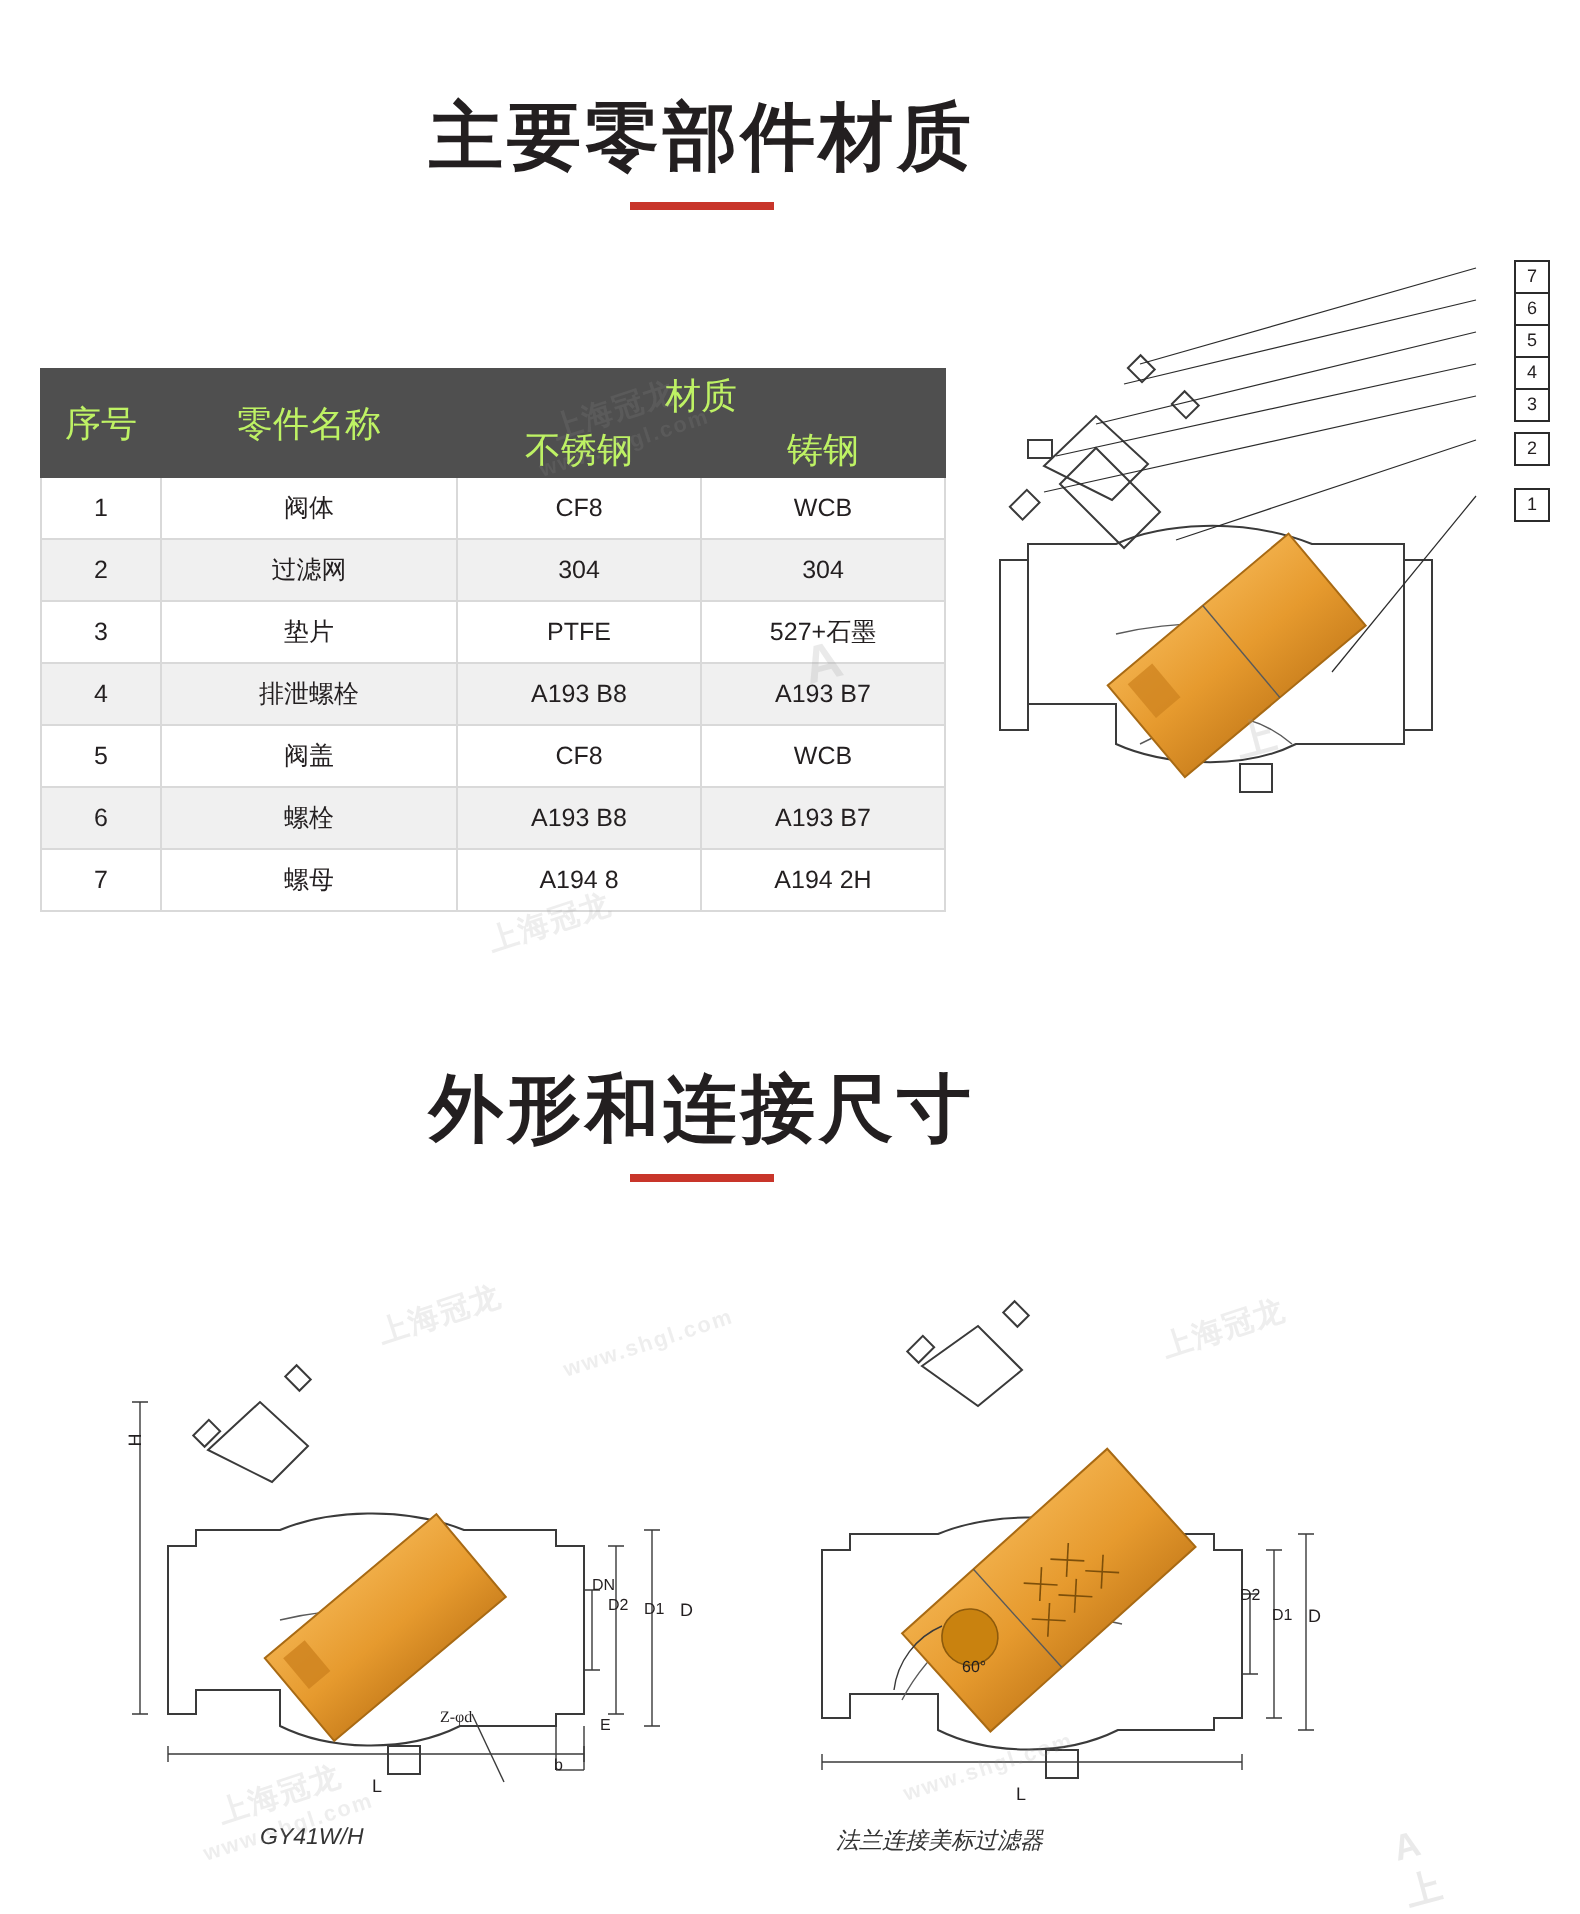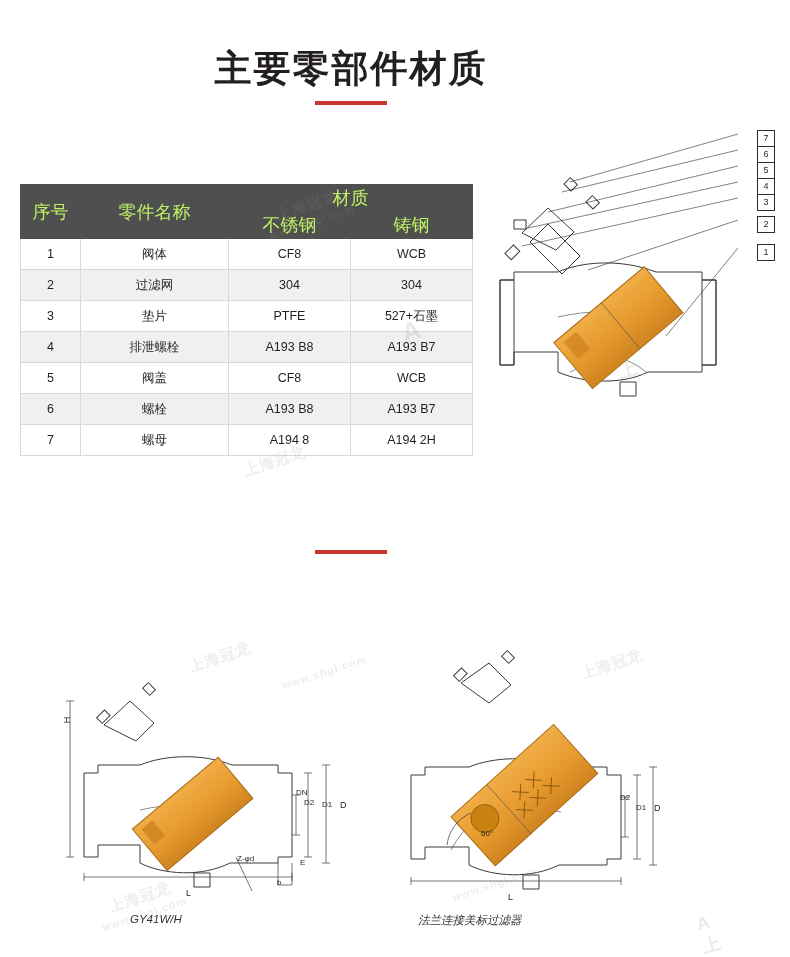--- a/index.html
+++ b/index.html
@@ -228,20 +228,21 @@
     <div style="position:absolute;left:757px;top:130px;width:16px;height:15px;border:1px solid #2b2b2b;background:#fff;font-size:9px;text-align:center;line-height:15px;">7</div>
     <div style="position:absolute;left:757px;top:146px;width:16px;height:15px;border:1px solid #2b2b2b;background:#fff;font-size:9px;text-align:center;line-height:15px;">6</div>
     <div style="position:absolute;left:757px;top:162px;width:16px;height:15px;border:1px solid #2b2b2b;background:#fff;font-size:9px;text-align:center;line-height:15px;">5</div>
     <div style="position:absolute;left:757px;top:178px;width:16px;height:15px;border:1px solid #2b2b2b;background:#fff;font-size:9px;text-align:center;line-height:15px;">4</div>
     <div style="position:absolute;left:757px;top:194px;width:16px;height:15px;border:1px solid #2b2b2b;background:#fff;font-size:9px;text-align:center;line-height:15px;">3</div>
     <div style="position:absolute;left:757px;top:216px;width:16px;height:15px;border:1px solid #2b2b2b;background:#fff;font-size:9px;text-align:center;line-height:15px;">2</div>
     <div style="position:absolute;left:757px;top:244px;width:16px;height:15px;border:1px solid #2b2b2b;background:#fff;font-size:9px;text-align:center;line-height:15px;">1</div>
   </div>
 
   <div id="sec2-title">
+    <div class="section-title">外形和连接尺寸</div>
     <div class="title-rule"></div>
   </div>
 
   <div class="drawing" style="left:40px;top:645px;">
     <svg width="340" height="270" viewBox="0 0 340 270">
       <defs>
         <linearGradient id="bodyGrad2" x1="0" y1="0" x2="0" y2="1">
           <stop offset="0%" stop-color="#f4f4f4"></stop>
           <stop offset="35%" stop-color="#ffffff"></stop>
           <stop offset="62%" stop-color="#cfcfcf"></stop>
@@ -292,21 +293,21 @@
       </g>
     </svg>
   </div>
 
   <div>
     <div style="position:absolute;left:64px;top:715px;font-size:9px;transform:rotate(-90deg);">H</div>
     <div style="position:absolute;left:296px;top:788px;font-size:8px;">DN</div>
     <div style="position:absolute;left:304px;top:798px;font-size:8px;">D2</div>
     <div style="position:absolute;left:322px;top:800px;font-size:8px;">D1</div>
     <div style="position:absolute;left:340px;top:800px;font-size:9px;">D</div>
-    <div style="position:absolute;left:237px;top:854px;font-size:8px;">Z-φd</div>
+    <div style="position:absolute;left:220px;top:854px;font-size:8px;font-family:Liberation Serif, serif;">Z-φd</div>
     <div style="position:absolute;left:300px;top:858px;font-size:8px;">E</div>
     <div style="position:absolute;left:277px;top:878px;font-size:8px;">b</div>
     <div style="position:absolute;left:186px;top:888px;font-size:9px;">L</div>
   </div>
 
   <div class="caption" style="left:130px;top:913px;width:120px;">GY41W/H</div>
 
   <div class="drawing" style="left:395px;top:645px;">
     <svg width="330" height="270" viewBox="0 0 330 270">
       <defs>

